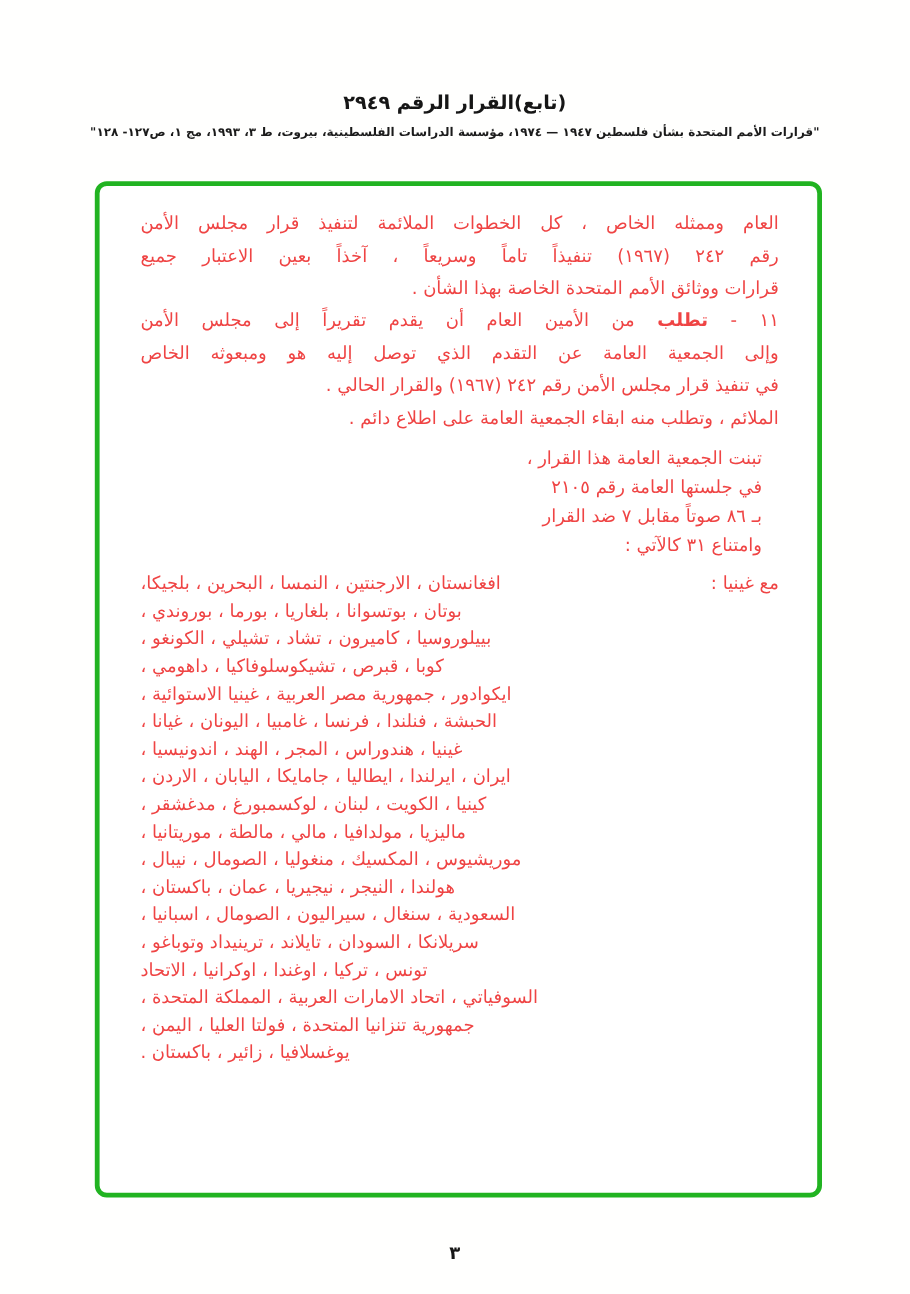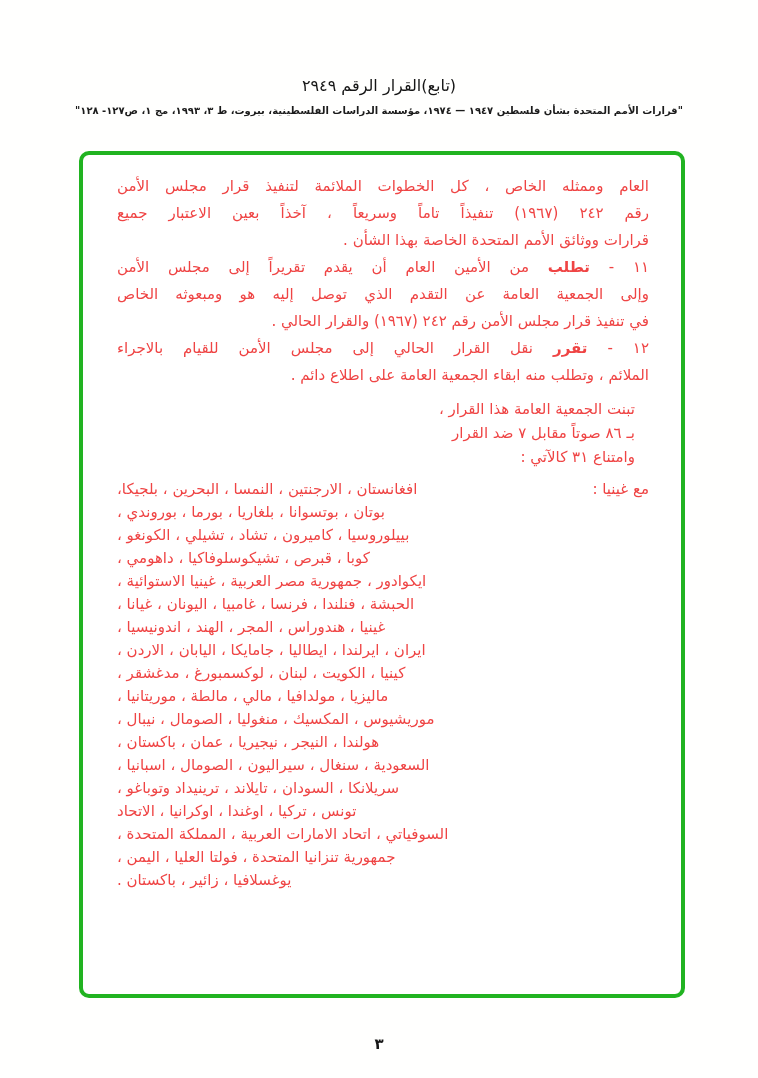--- a/index.html
+++ b/index.html
@@ -7,21 +7,21 @@
   body {
     background:#ffffff;
     font-family:"DejaVu Sans", sans-serif;
     color:#161616;
     position:relative;
     overflow:hidden;
   }
   .sheet { position:absolute; inset:0; width:758px; height:1078px; background:#fffffe; }
 
   .hdr { position:absolute; top:76px; left:0; width:100%; text-align:center; }
-  .title { font-size:16px; font-weight:400; direction:rtl; }
+  .title { font-size:16px; font-weight:700; direction:rtl; }
   .source { margin-top:10px; font-size:10px; font-weight:700; direction:rtl; color:#1b1b1b; }
 
   .frame {
     position:absolute; left:79px; top:151px; width:606px; height:847px;
     border:4px solid #21b321; border-radius:10px; background:#ffffff;
   }
   .bodytext {
     position:absolute; top:18px; right:32px; left:34px;
     direction:rtl; font-size:15px; color:#ef4444;
   }
@@ -59,26 +59,26 @@
         <div class="line">قرارات ووثائق الأمم المتحدة الخاصة بهذا الشأن .</div>
       </div>
 
       <div class="para">
         <div class="line just"><span>١١ - </span><span class="bd">تطلب</span><span> من الأمين العام أن يقدم تقريراً إلى مجلس الأمن</span></div>
         <div class="line just">وإلى الجمعية العامة عن التقدم الذي توصل إليه هو ومبعوثه الخاص</div>
         <div class="line">في تنفيذ قرار مجلس الأمن رقم ٢٤٢ (١٩٦٧) والقرار الحالي .</div>
       </div>
 
       <div class="para">
-        <div class="line just"><span>١٢ - </span><span class="bd">تقرر</span><span> نقل القرار الحالي إلى مجلس الأمن للقيام بالاجراء</span></div>
         <div class="line">الملائم ، وتطلب منه ابقاء الجمعية العامة على اطلاع دائم .</div>
       </div>
 
       <div class="adoption">
           <div class="line indent">تبنت الجمعية العامة هذا القرار ،</div>
+          <div class="line indent">في جلستها العامة رقم ٢١٠٥</div>
           <div class="line indent">بـ ٨٦ صوتاً مقابل ٧ ضد القرار</div>
           <div class="line indent">وامتناع ٣١ كالآتي :</div>
         </div>
 
       <div class="countries">
         <div class="label">مع غينيا :</div>
         <div class="clist">
             <div class="cline">افغانستان ، الارجنتين ، النمسا ، البحرين ، بلجيكا،</div>
             <div class="cline">بوتان ، بوتسوانا ، بلغاريا ، بورما ، بوروندي ،</div>
             <div class="cline">بييلوروسيا ، كاميرون ، تشاد ، تشيلي ، الكونغو ،</div>

